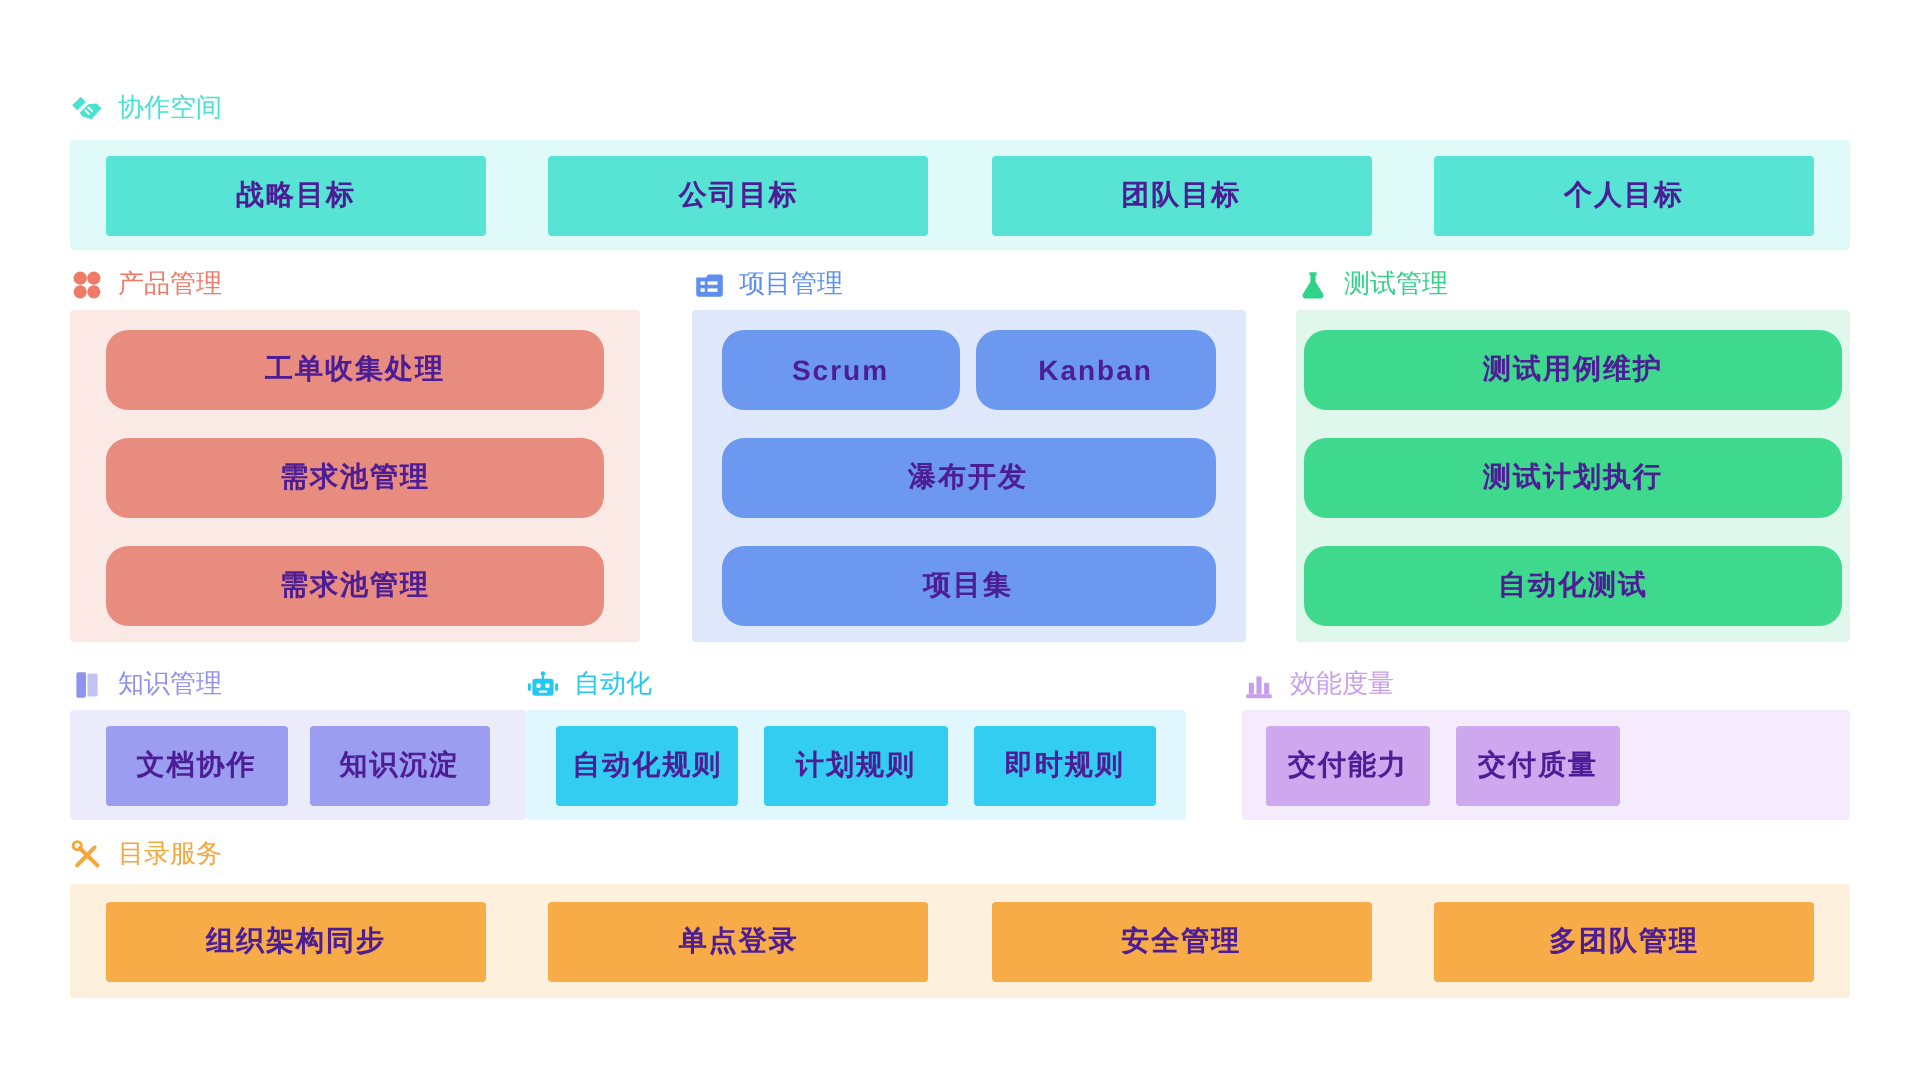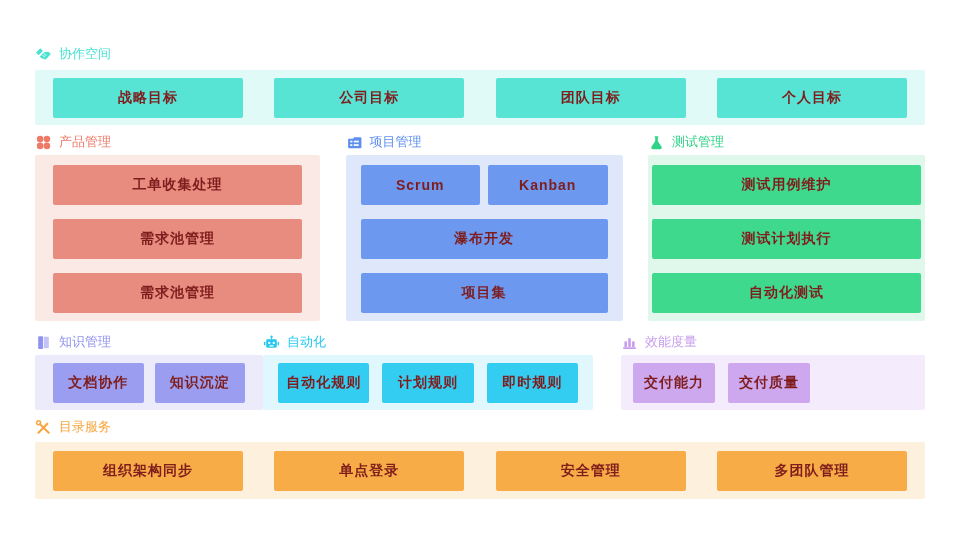--- a/index.html
+++ b/index.html
@@ -6,42 +6,42 @@
   .canvas{
     position:relative;width:960px;height:540px;background:#ffffff;overflow:hidden;
     padding:45px 35px 0 35px;box-sizing:border-box;
     font-family:"Liberation Sans","DejaVu Sans",sans-serif;
   }
   .sec-label{display:flex;align-items:center;gap:7px;height:18px;font-size:13px;font-weight:normal;color:var(--accent);margin-bottom:6px;}
   .sec-label .icn{width:17px;height:17px;flex:0 0 auto;}
   .icn svg{display:block;width:100%;height:100%;}
   .panel{background:var(--panel);display:flex;align-items:center;box-sizing:border-box;border-radius:2px;}
   .fbtn{
-    background:var(--btn);color:#7f1d1d;font-weight:bold;font-size:14px;
+    background:var(--btn);color:#4c1d95;font-weight:bold;font-size:14px;
     height:40px;display:flex;align-items:center;justify-content:center;
     box-sizing:border-box;border:none;border-radius:2px;cursor:default;
     font-family:"Liberation Sans","DejaVu Sans",sans-serif;letter-spacing:1px;
   }
   
   .panel-wide{height:55px;padding:0 18px;justify-content:space-between;}
   .panel-wide .fbtn{width:190px;}
   .sec-collab{margin-bottom:8px;}
   .sec-collab .sec-label{margin-bottom:7px;}
   .panel-dir{height:57px;}
   
   .grid{display:flex;justify-content:space-between;}
   .grid-mid{margin-bottom:12px;}
   .grid-low{margin-bottom:8px;}
   .col{display:flex;flex-direction:column;}
   .col .sec-label{margin-bottom:4px;}
   .col-product{width:285px;}
   .col-project{width:277px;}
   .col-testing{width:277px;}
   .panel-tall{height:166px;flex-direction:column;justify-content:space-between;align-items:stretch;}
-  .panel-tall .fbtn{width:100%;}
+  .panel-tall .fbtn{width:100%;border-radius:11px;}
   .pad-a{padding:10px 18px 8px;}
   .pad-b{padding:10px 15px 8px;}
   .pad-c{padding:10px 4px 8px;}
   .btn-pair{display:flex;gap:8px;}
   .btn-pair .fbtn{flex:1;}
   
   .col-knowledge{width:228px;}
   .col-automation{width:330px;}
   .col-metrics{width:331px;margin-left:28px;}
   .panel-low{height:55px;}

